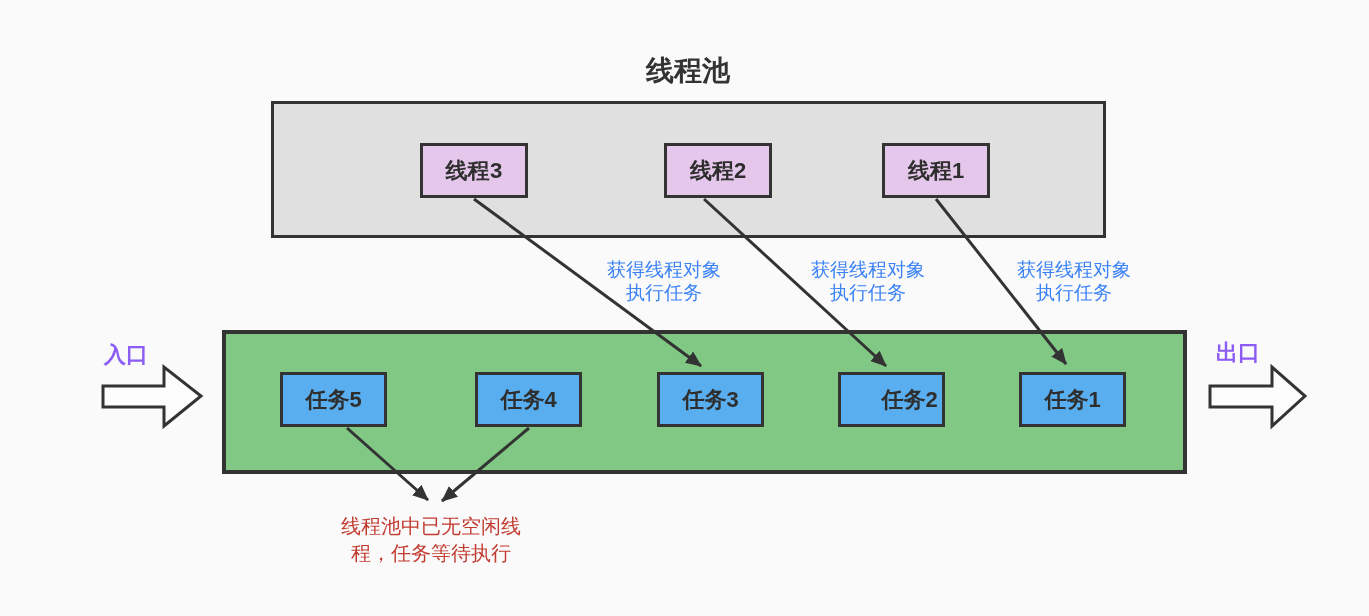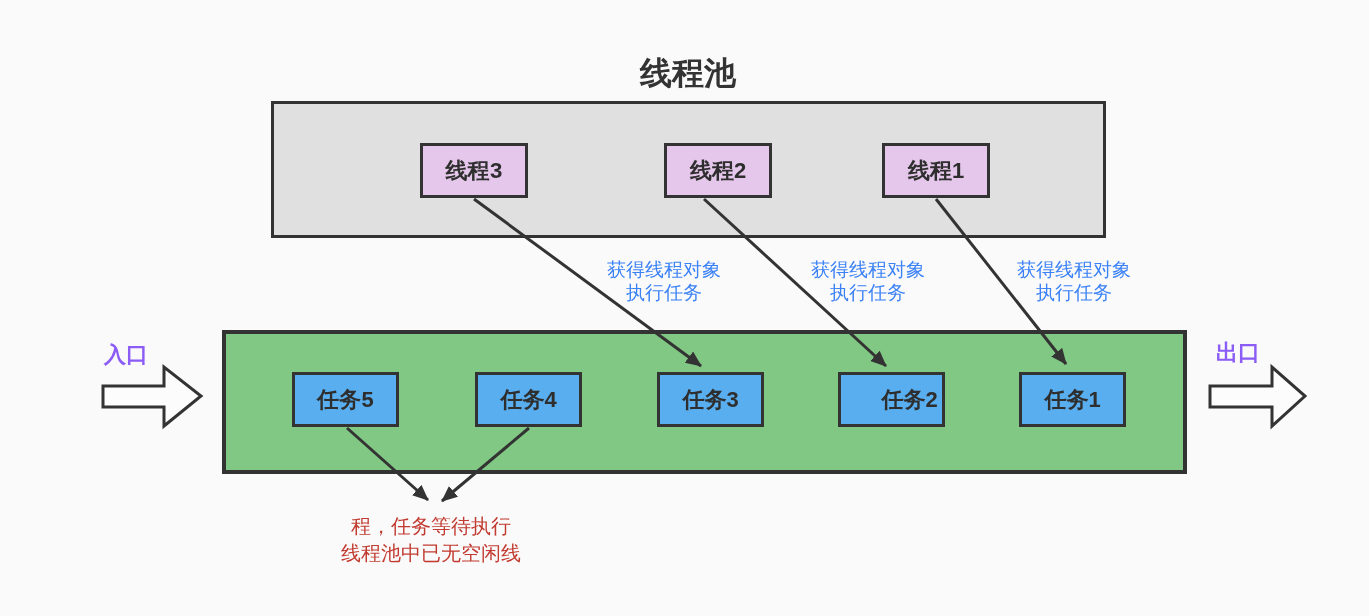--- a/index.html
+++ b/index.html
@@ -2,41 +2,41 @@
 <html><head>
 <meta charset="utf-8">
 <style>
   html, body { margin: 0; padding: 0; background: #fafafa; }
   .canvas {
     position: relative; width: 1369px; height: 616px; background: #fafafa;
     font-family: "Liberation Sans", "DejaVu Sans", sans-serif; overflow: hidden;
   }
   .pool-title {
     position: absolute; left: 588px; top: 52px; width: 200px; text-align: center;
-    font-size: 32px; font-weight: bold; color: #333;
+    font-size: 28px; font-weight: bold; color: #333;
   }
   .pool-container {
     position: absolute; left: 271px; top: 101px; width: 835px; height: 137px;
     background: #e0e0e0; border: 3px solid #333; box-sizing: border-box;
   }
   .queue-container {
     position: absolute; left: 222px; top: 330px; width: 965px; height: 144px;
     background: #81c884; border: 4px solid #333; box-sizing: border-box;
   }
   .node {
     position: absolute; box-sizing: border-box; border: 3px solid #333;
     display: flex; align-items: center; justify-content: center;
     font-size: 22px; font-weight: bold; color: #2e2e2e;
   }
   .thread { width: 108px; height: 55px; top: 143px; background: #e4c7ea; }
   .thread-3 { left: 420px; font-family: Liberation Mono, monospace; }
   .thread-2 { left: 664px; }
   .thread-1 { left: 882px; }
   .task { width: 107px; height: 55px; top: 372px; background: #58aeef; }
-  .task-5 { left: 292px; font-family: Liberation Mono, monospace; }
+  .task-5 { left: 280px; }
   .task-4 { left: 475px; }
   .task-3 { left: 657px; }
   .task-2 { left: 838px; padding-left: 36px; }
   .task-1 { left: 1019px; }
   .annotation {
     position: absolute; top: 258px; width: 170px; text-align: center;
     font-size: 19px; line-height: 23px; color: #3b82f6;
   }
   .annotation-1 { left: 579px; }
   .annotation-2 { left: 783px; }
@@ -81,22 +81,22 @@
   <div class="annotation annotation-2">
     <div>获得线程对象</div>
     <div>执行任务</div>
   </div>
   <div class="annotation annotation-3">
     <div>获得线程对象</div>
     <div>执行任务</div>
   </div>
 
   <div class="waiting-note">
+    <div>线程池中已无空闲线</div>
     <div>程，任务等待执行</div>
-    <div>线程池中已无空闲线</div>
   </div>
 
   <div class="flow-label entry-label">入口</div>
   <div class="flow-label exit-label">出口</div>
 
   <svg class="layer" width="1369" height="616" viewBox="0 0 1369 616">
     <defs>
       <marker id="arrowhead" markerUnits="userSpaceOnUse" markerWidth="18" markerHeight="16" refX="15" refY="7" orient="auto">
         <path d="M0,0 L16,7 L0,14 Z" fill="#333"></path>
       </marker>

